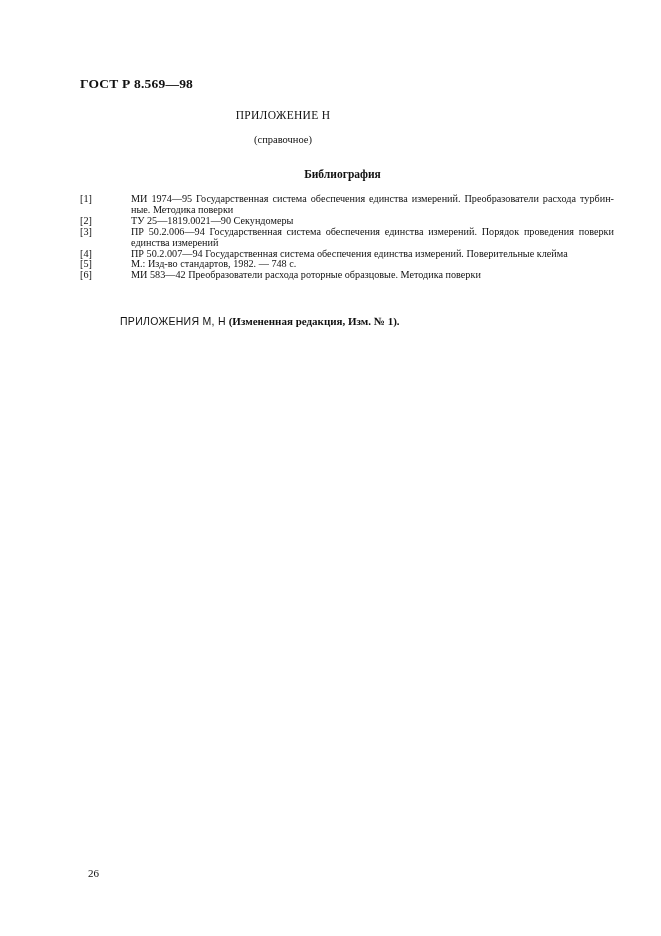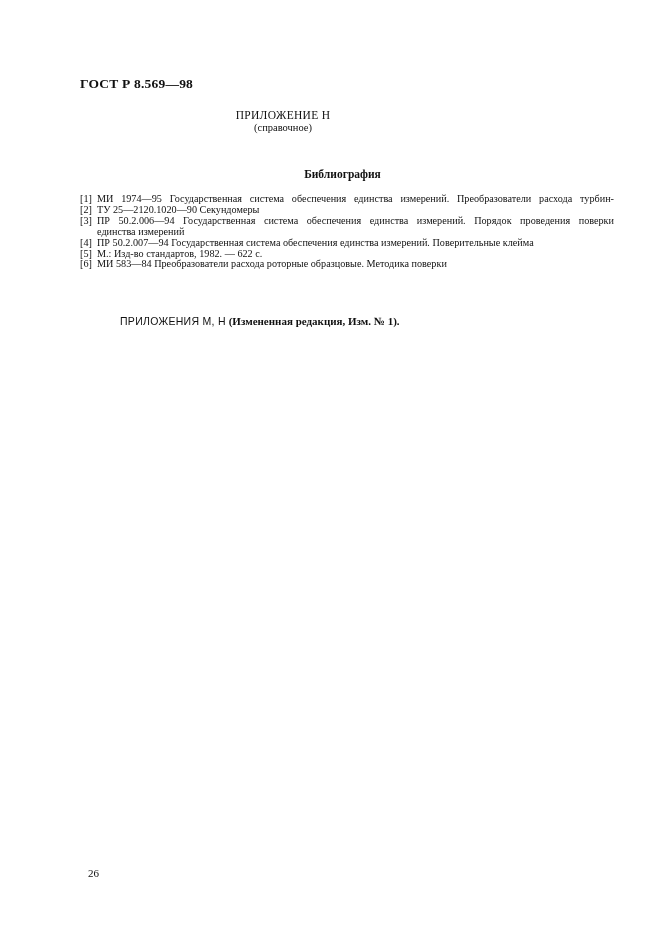--- a/index.html
+++ b/index.html
@@ -40,21 +40,21 @@
     .annex-title {
       font-size: 11.5px;
       letter-spacing: 0.3px;
       line-height: 13px;
       margin: 0;
       padding-left: 22px;
     }
     .annex-subtitle {
       font-size: 10.5px;
       line-height: 12px;
-      margin: 0;
+      margin: 12px;
       padding-left: 22px;
     }
     .section-title {
       position: absolute;
       left: 0;
       width: 661px;
       top: 156px;
       text-align: center;
       font-size: 11.5px;
       font-weight: bold;
@@ -77,20 +77,21 @@
       display: flex;
       align-items: flex-start;
       text-align: justify;
     }
     .bib-num {
       flex: 0 0 17px;
       white-space: nowrap;
     }
     .bib-text {
       flex: 1 1 auto;
+      margin-left: 34px;
     }
     .bib-text .line {
       display: block;
     }
     .bib-text .line.cont {
       padding-left: 0;
     }
     .justify-line {
       display: block;
       text-align: justify;
@@ -132,51 +133,52 @@
     <p class="annex-subtitle">(справочное)</p>
   </div>
 
   <h2 class="section-title">Библиография</h2>
 
   <ul class="bib-list">
     <li class="bib-item">
       <span class="bib-num">[1]</span>
       <span class="bib-text">
         <span class="justify-line">МИ 1974—95 Государственная система обеспечения единства измерений. Преобразователи расхода турбин-</span>
+        <span class="line cont">ные. Методика поверки</span>
       </span>
     </li>
     <li class="bib-item">
       <span class="bib-num">[2]</span>
       <span class="bib-text">
-        <span class="line">ТУ 25—2120.1020—90 Секундомеры</span>
+        <span class="line">ТУ 25—1819.0021—90 Секундомеры</span>
       </span>
     </li>
     <li class="bib-item">
       <span class="bib-num">[3]</span>
       <span class="bib-text">
         <span class="justify-line">ПР 50.2.006—94  Государственная система обеспечения единства измерений. Порядок проведения поверки</span>
         <span class="line cont">единства измерений</span>
       </span>
     </li>
     <li class="bib-item">
       <span class="bib-num">[4]</span>
       <span class="bib-text">
         <span class="line">ПР 50.2.007—94  Государственная система обеспечения единства измерений. Поверительные клейма</span>
       </span>
     </li>
     <li class="bib-item">
       <span class="bib-num">[5]</span>
       <span class="bib-text">
-        <span class="line cont">М.: Изд-во стандартов, 1982. — 622 с.</span>
+        <span class="line cont">М.: Изд-во стандартов, 1982. — 748 с.</span>
       </span>
     </li>
     <li class="bib-item">
       <span class="bib-num">[6]</span>
       <span class="bib-text">
-        <span class="line">МИ 583—84  Преобразователи расхода роторные образцовые. Методика поверки</span>
+        <span class="line">МИ 583—42  Преобразователи расхода роторные образцовые. Методика поверки</span>
       </span>
     </li>
   </ul>
 
   <p class="amend-note">
     <span class="amend-prefix">ПРИЛОЖЕНИЯ М, Н</span>
     <span class="amend-bold">(Измененная редакция, Изм. № 1).</span>
   </p>
 
   <p class="page-number">26</p>

